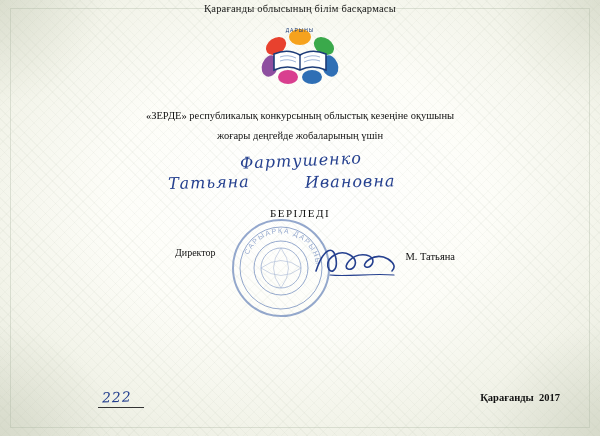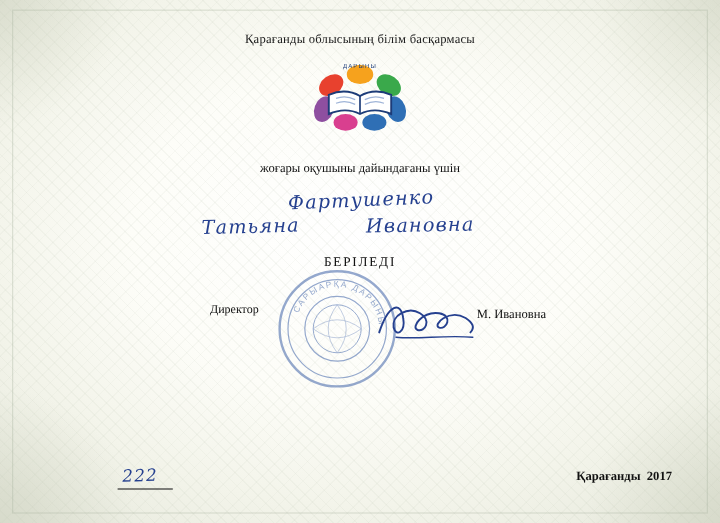--- a/index.html
+++ b/index.html
@@ -41,21 +41,21 @@
   }
   .inner-border {
     position: absolute;
     left: 10px; top: 8px; right: 10px; bottom: 8px;
     border: 1px solid rgba(170,180,160,0.35);
     pointer-events: none;
   }
   .content {
     position: relative;
     z-index: 3;
-    padding-top: 25px;
+    padding-top: 0;
     text-align: center;
   }
   .org-line {
     font-size: 10.5px;
     color: #1a1a1a;
     letter-spacing: 0.2px;
     line-height: 1.65;
     font-family: "Liberation Serif", serif;
   }
   .org-line.second { font-size: 10.5px; }
@@ -248,21 +248,22 @@
           <path d="M26 37 Q34 34 42 38" stroke="#9fb4d8" stroke-width="1" fill="none"></path>
           <path d="M50 34 Q58 30 66 33" stroke="#9fb4d8" stroke-width="1" fill="none"></path>
           <path d="M50 38 Q58 34 66 37" stroke="#9fb4d8" stroke-width="1" fill="none"></path>
         </g>
         <text x="46" y="8" font-family="Liberation Sans, sans-serif" font-size="5" fill="#1d3c78" text-anchor="middle" letter-spacing="1">ДАРЫНЫ</text>
       </svg>
     </div>
 
 
     <div class="body-text">
-      <div>жоғары оқушыны дайындағаны үшін</div>
+      <div>«ЗЕРДЕ» республикалық конкурсының облыстық кезеңіне оқушыны</div>
+      <div>жоғары деңгейде жобаларының үшін</div>
     </div>
 
     <div class="name-area">
       <span class="handwriting hw-surname">Фартушенко</span>
       <span class="handwriting hw-firstname">Татьяна</span>
       <span class="handwriting hw-patronymic">Ивановна</span>
     </div>
 
     <div class="granted">БЕРІЛЕДІ</div>
 
@@ -282,21 +283,21 @@
         </text>
       </svg>
 
       <span class="sig-label">Директор</span>
 
       <svg class="sig-scribble" viewBox="0 0 90 38" xmlns="http://www.w3.org/2000/svg">
         <path d="M6 30 C14 6, 24 4, 26 18 C28 30, 20 34, 18 26 C16 16, 30 8, 40 14 C50 20, 44 30, 38 28 C32 26, 42 12, 56 14 C68 16, 62 28, 56 26 C50 24, 64 10, 78 18 C84 22, 86 26, 82 30" fill="none" stroke="#25408f" stroke-width="1.6" stroke-linecap="round"></path>
         <path d="M20 34 C38 36, 60 32, 84 34" fill="none" stroke="#25408f" stroke-width="1.2" stroke-linecap="round"></path>
       </svg>
 
-      <span class="sig-name">М. Ивановна</span>
+      <span class="sig-name">М. Татьяна</span>
     </div>
   </div>
 
   <div class="footer">
     <div class="footer-inner">
       <span class="reg-label">з.м. №</span>
       <span class="reg-number">222</span>
       <span class="reg-underline"></span>
       <span class="place-date">
         <span>Қарағанды</span>&nbsp;&nbsp;<span>2017</span>

